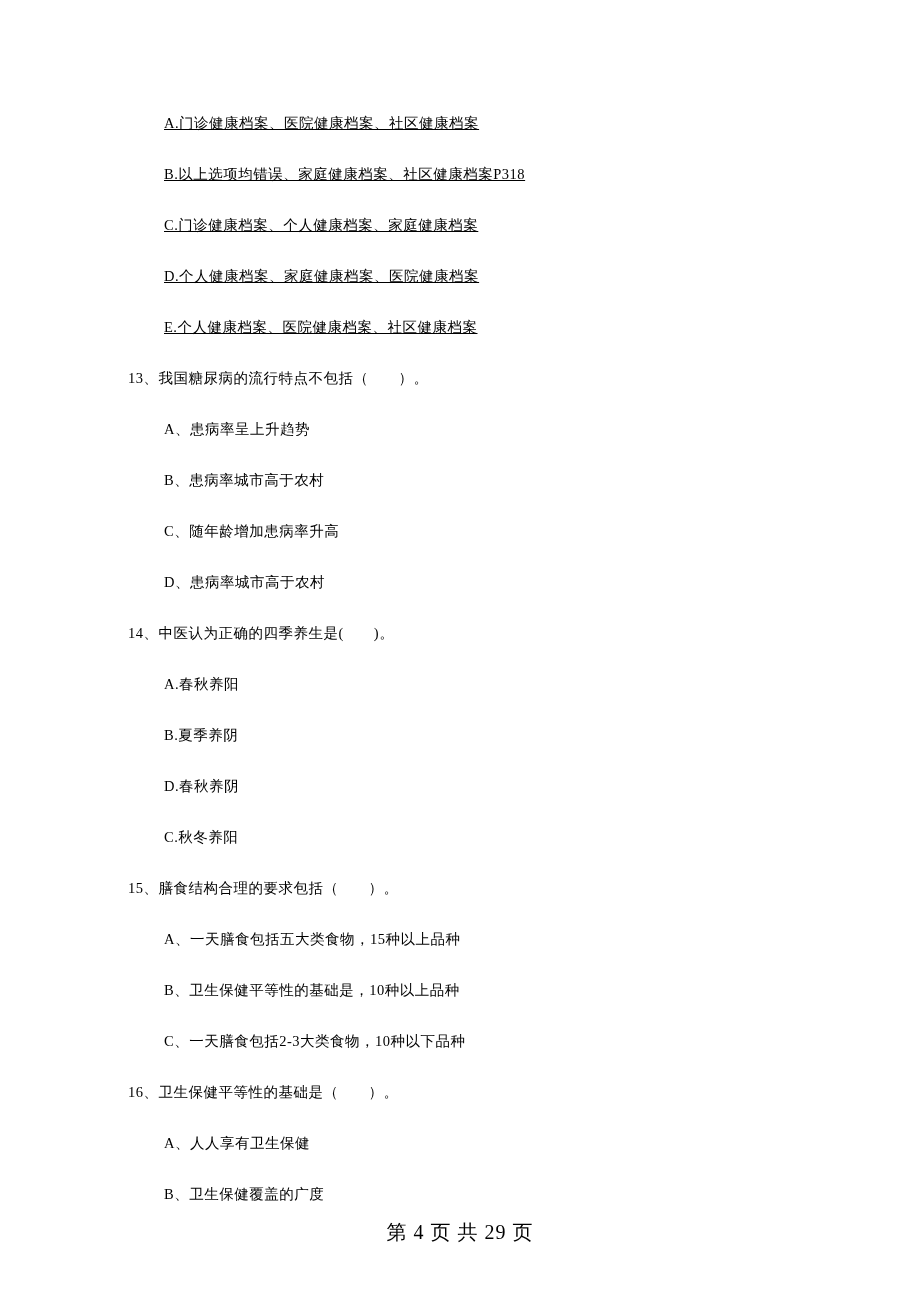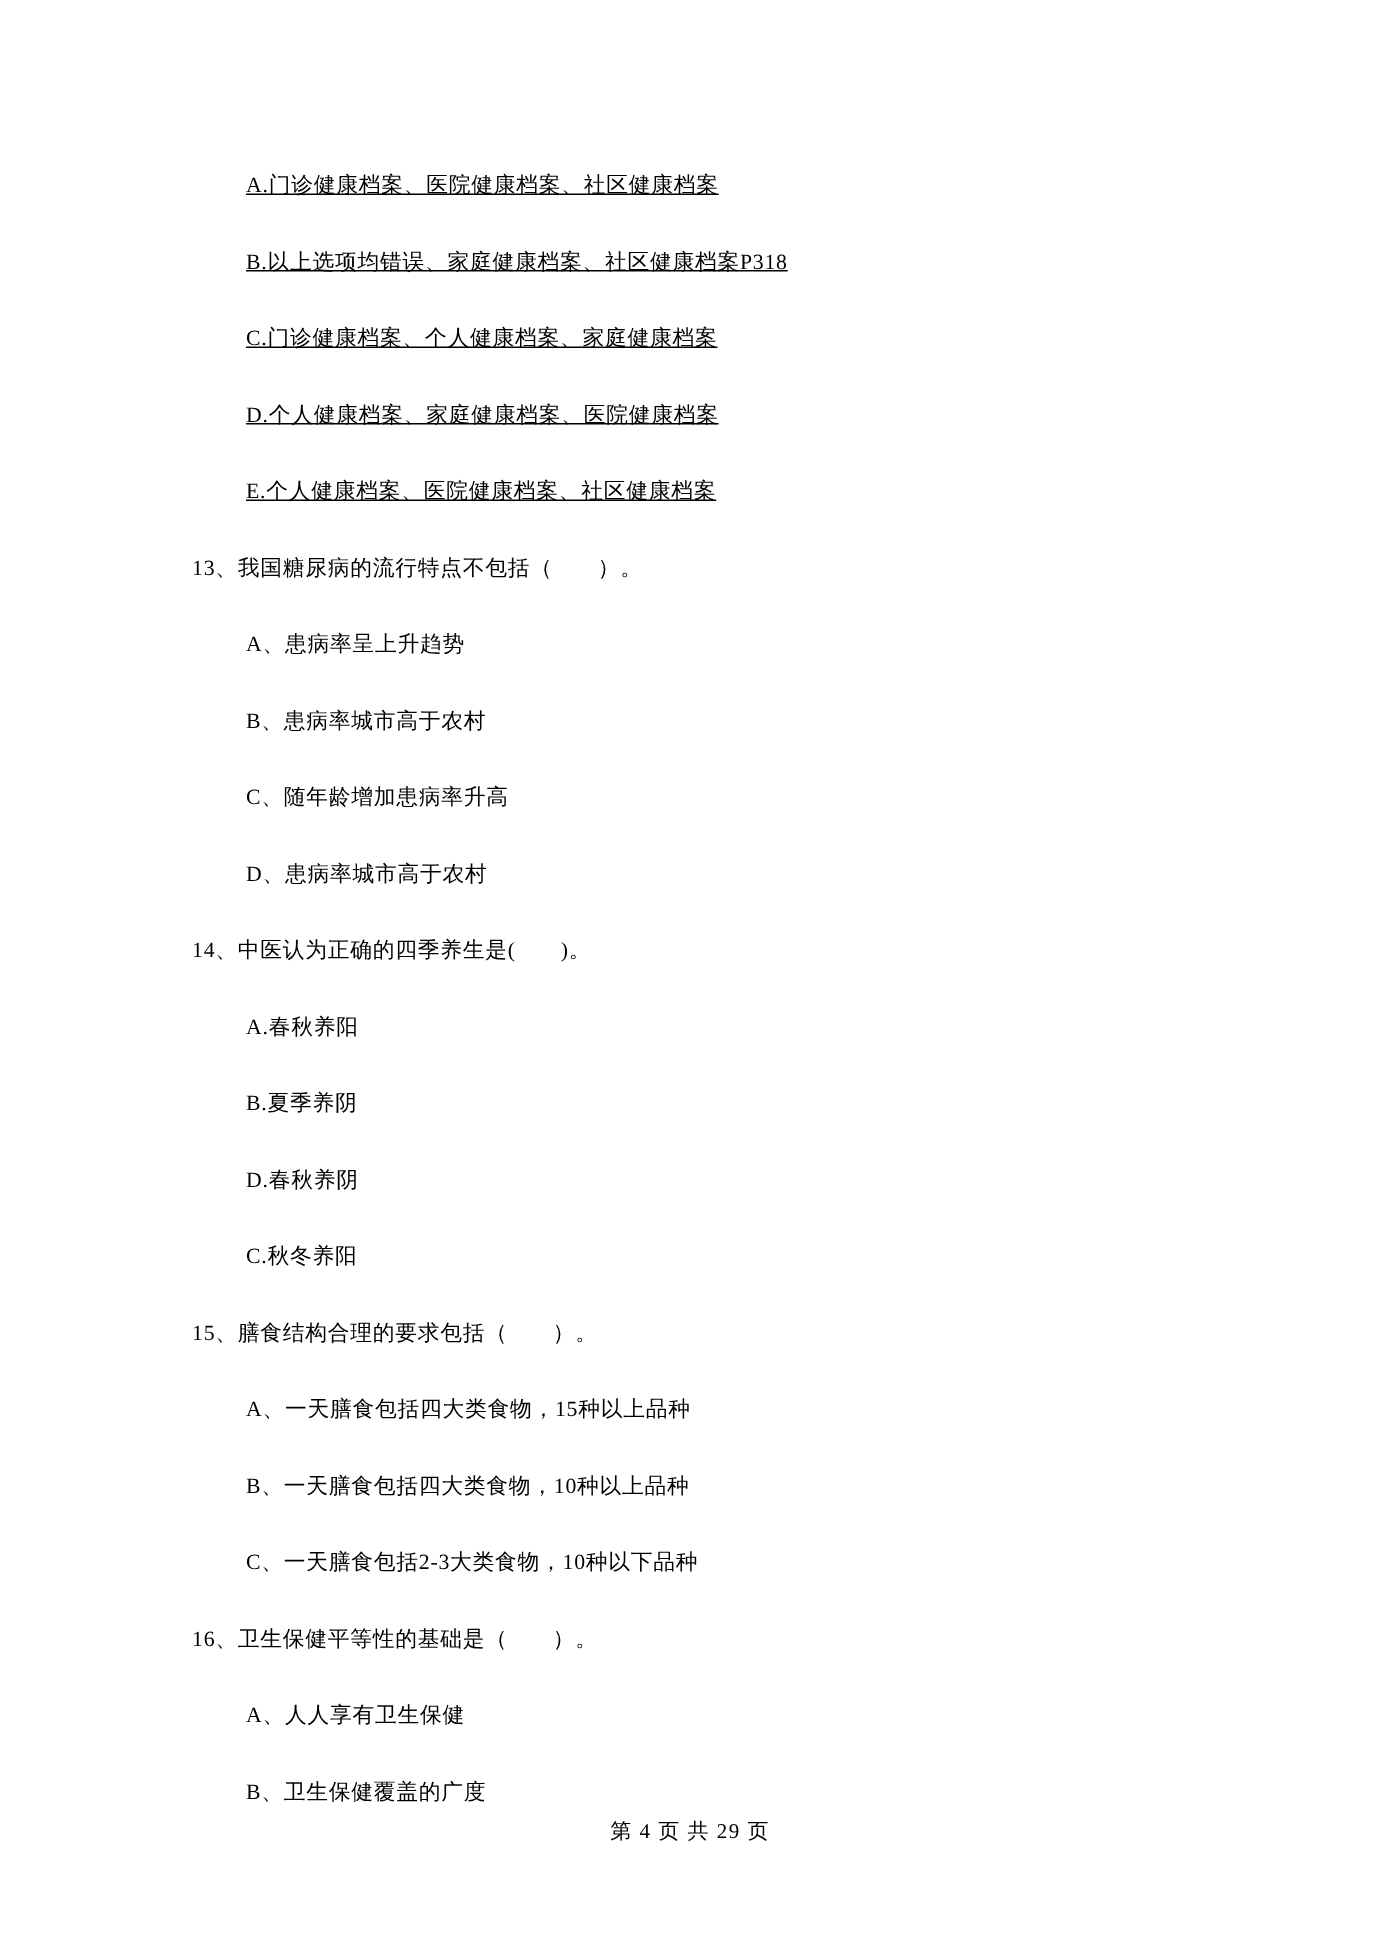--- a/index.html
+++ b/index.html
@@ -32,25 +32,25 @@
       margin-bottom: 32px;
       letter-spacing: 0.5px;
     }
     .sub-option-line {
       padding-left: 36px;
       margin-bottom: 32px;
       letter-spacing: 0.5px;
     }
     .page-footer {
       position: absolute;
-      bottom: 72px;
+      bottom: 56px;
       left: 0;
       right: 0;
       text-align: center;
-      font-size: 14px;
+      font-size: 20px;
       letter-spacing: 1px;
     }
   </style>
 </head>
 <body>
 
 <div class="page-content">
 
   <div class="option-line">A.门诊健康档案、医院健康档案、社区健康档案</div>
   <div class="option-line">B.以上选项均错误、家庭健康档案、社区健康档案P318</div>
@@ -64,22 +64,22 @@
   <div class="sub-option-line">C、随年龄增加患病率升高</div>
   <div class="sub-option-line">D、患病率城市高于农村</div>
 
   <div class="question-line">14、中医认为正确的四季养生是(　　)。</div>
   <div class="sub-option-line">A.春秋养阳</div>
   <div class="sub-option-line">B.夏季养阴</div>
   <div class="sub-option-line">D.春秋养阴</div>
   <div class="sub-option-line">C.秋冬养阳</div>
 
   <div class="question-line">15、膳食结构合理的要求包括（　　）。</div>
-  <div class="sub-option-line">A、一天膳食包括四大类食物，15种以上品种</div>
-  <div class="sub-option-line">B、一天膳食包括四大类食物，10种以上品种</div>
+  <div class="sub-option-line">A、一天膳食包括五大类食物，15种以上品种</div>
+  <div class="sub-option-line">B、卫生保健平等性的基础是，10种以上品种</div>
   <div class="sub-option-line">C、一天膳食包括2-3大类食物，10种以下品种</div>
 
   <div class="question-line">16、卫生保健平等性的基础是（　　）。</div>
   <div class="sub-option-line">A、人人享有卫生保健</div>
   <div class="sub-option-line">B、卫生保健覆盖的广度</div>
 
 </div>
 
 <div class="page-footer">第 4 页 共 29 页</div>
 

